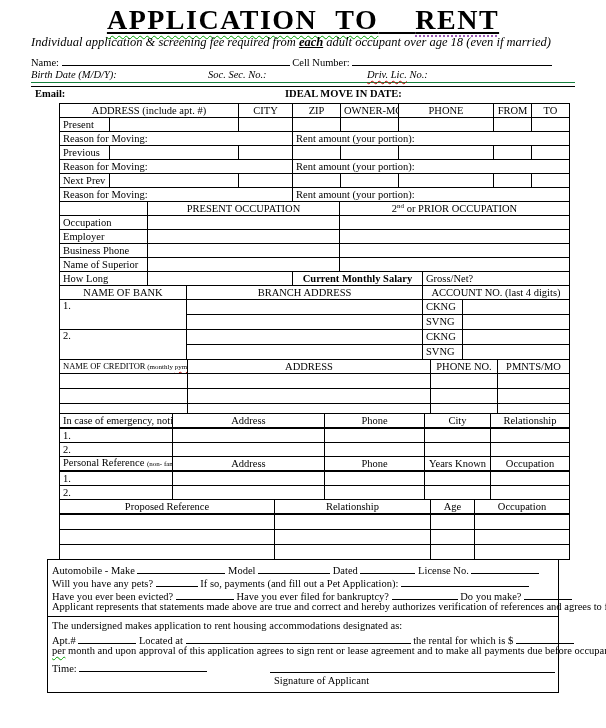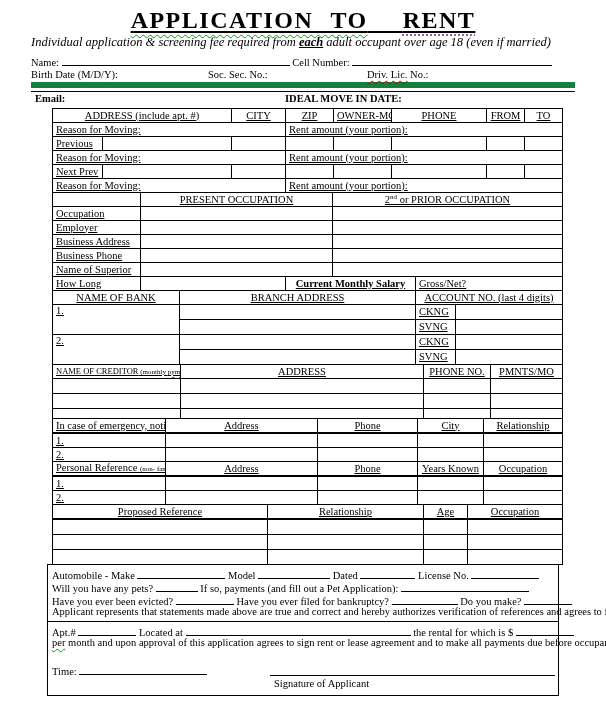--- a/index.html
+++ b/index.html
@@ -2,42 +2,42 @@
 <html><head>
 <meta charset="utf-8">
 <style>
   html,body{margin:0;padding:0;background:#fff;}
   .page{position:relative;width:606px;height:728px;background:#fff;
         font-family:"Liberation Serif","DejaVu Serif",serif;color:#000;
         font-size:10.5px;line-height:13px;overflow:hidden;}
   .content{padding:6px 31px 0 31px;}
 
   
-  .title{ text-align:center;font-weight:bold;font-size:24px;line-height:24px;
+  .title{ text-align:center;font-weight:bold;font-size:28px;line-height:24px;
           letter-spacing:1.5px;word-spacing:10px;margin:2px 0 3px 0;}
   .title .t-wrap{text-decoration:underline solid #000;text-decoration-thickness:1.5px;text-underline-offset:3px;}
   .title .t-main{text-decoration:underline wavy #00a000;text-decoration-thickness:1px;text-underline-offset:6px;}
   .title .t-rent{text-decoration:underline dotted #9b59b6;text-decoration-thickness:1.5px;text-underline-offset:6px;}
   .subtitle{font-style:italic;font-size:12.5px;line-height:14px;margin-bottom:5px;}
   .subtitle .u-each{font-weight:bold;text-decoration:underline;}
 
   
   .idrow{position:relative;height:14px;}
   .fill{display:inline-block;border-bottom:1px solid #000;height:11px;vertical-align:baseline;}
   .rule2{border-top:1.5px solid #000;margin:3px 0 0 0;}
   .b{font-weight:bold;}
   .abs{position:absolute;top:0;}
 
   
   .sq-red{text-decoration:underline wavy #c00000;text-decoration-thickness:1px;text-underline-offset:2px;}
   .sq-green{text-decoration:underline wavy #00a000;text-decoration-thickness:1px;text-underline-offset:2px;}
 
   
-  table.sect{border-collapse:collapse;table-layout:fixed;width:510px;margin-left:21px;
-             border:1.5px solid #000;text-decoration:underline;}
+  table.sect{border-collapse:collapse;table-layout:fixed;width:510px;margin-left:28px;
+             border:1.5px solid #000;}
   table.stack{margin-top:-1px;}
   table.sect td{border:1px solid #000;padding:0 3px;height:13px;font-size:10.5px;line-height:12px;
                 overflow:hidden;white-space:nowrap;}
   td.c{text-align:center;}
   td.small{font-size:8px;}
   tr.thickb td{border-bottom:2px solid #000;}
   tr.h14 td{height:14px;}
   tr.h10 td{height:9px;}
   .tiny{font-size:7px;}
   .cred-h{font-size:8.5px;}
@@ -61,21 +61,21 @@
 
     <div class="subtitle"><span>Individual application &amp; screening fee required from </span><span class="u-each">each</span><span> adult occupant over age 18 (even if married)</span></div>
 
     <div class="idrow">
       <span>Name:</span>
       <span class="fill" style="width:228px"></span>
       <span>Cell Number:</span>
       <span class="fill" style="width:200px"></span>
     </div>
 
-    <div class="idrow" style="border-bottom:6px solid #15803d;">
+    <div class="idrow" style="border-bottom:1px solid #15803d;font-style:italic;">
       <span class="abs" style="left:0">Birth Date (M/D/Y):</span>
       <span class="abs" style="left:177px">Soc. Sec. No.:</span>
       <span class="abs" style="left:336px"><span class="sq-red">Driv. Lic.</span><span> No.:</span></span>
     </div>
 
     <div class="rule2"></div>
 
     <div class="idrow" style="height:15px;padding-top:1px;">
       <span class="abs b" style="left:4px">Email:</span>
       <span class="abs b" style="left:254px">IDEAL MOVE IN DATE:</span>
@@ -96,20 +96,30 @@
           <tr>
         <td colspan="2" class="c">ADDRESS (include apt. #)</td>
         <td class="c">CITY</td>
         <td class="c">ZIP</td>
         <td class="c small">OWNER-MGR</td>
         <td class="c">PHONE</td>
         <td class="c">FROM</td>
         <td class="c">TO</td>
       </tr>
       <tr>
+        <td>Present</td>
+        <td></td>
+        <td></td>
+        <td></td>
+        <td></td>
+        <td></td>
+        <td></td>
+        <td></td>
+      </tr>
+      <tr>
         <td colspan="3"><span>Reason for Moving:</span></td>
         <td colspan="5"><span>Rent amount (your portion):</span></td>
       </tr>
       <tr>
         <td>Previous</td>
         <td></td>
         <td></td>
         <td></td>
         <td></td>
         <td></td>
@@ -151,25 +161,20 @@
         <td colspan="2" class="c">PRESENT OCCUPATION</td>
         <td colspan="2" class="c"><span>2</span><sup>nd</sup><span> or PRIOR OCCUPATION</span></td>
       </tr>
       <tr>
         <td>Occupation</td>
         <td colspan="2"></td>
         <td colspan="2"></td>
       </tr>
       <tr>
         <td>Employer</td>
-        <td colspan="2"></td>
-        <td colspan="2"></td>
-      </tr>
-      <tr>
-        <td>Business Address</td>
         <td colspan="2"></td>
         <td colspan="2"></td>
       </tr>
       <tr>
         <td>Business Phone</td>
         <td colspan="2"></td>
         <td colspan="2"></td>
       </tr>
       <tr>
         <td>Name of Superior</td>
@@ -381,31 +386,32 @@
         <span class="fill sq-green" style="width:58px"></span>
         <span>Have you ever filed for bankruptcy?</span>
         <span class="fill" style="width:66px"></span>
         <span>Do you make?</span>
         <span class="fill" style="width:48px"></span>
       </div>
       <div class="row para">Applicant represents  that statements  made above  are true and correct  and hereby  authorizes  verification of references   and agrees  to furnish  additional  credit  references  upon request.   Applicant  authorizes  property owner  or agent  to obtain credit report and/or other  tenant  screening   reports  including  but not limited to unlawful  detainer   checks.</div>
     </div>
 
     <div class="box stack" style="margin-top:-1px">
+      <div class="row">The undersigned makes application to rent housing accommodations designated as:</div>
       <div class="row">
         <span>Apt.#</span>
         <span class="fill" style="width:58px"></span>
         <span>Located at</span>
         <span class="fill" style="width:225px"></span>
         <span>the rental   for  which is $</span>
         <span class="fill" style="width:58px"></span>
       </div>
       <div class="row para"><span class="sq-green">per</span><span> month  and  upon  approval  of this  application  agrees  to sign rent or lease  agreement   and  to make  all payments  due before occupancy.</span></div>
       <div class="sigwrap">
-        <div class="row" style="margin-top:13px">
+        <div class="row" style="margin-top:2px">
           <span>Time:</span>
           <span class="fill" style="width:128px"></span>
         </div>
         <div class="sigline"></div>
         <div class="siglabel">Signature of Applicant</div>
       </div>
     </div>
 
   </div>
 </div>

